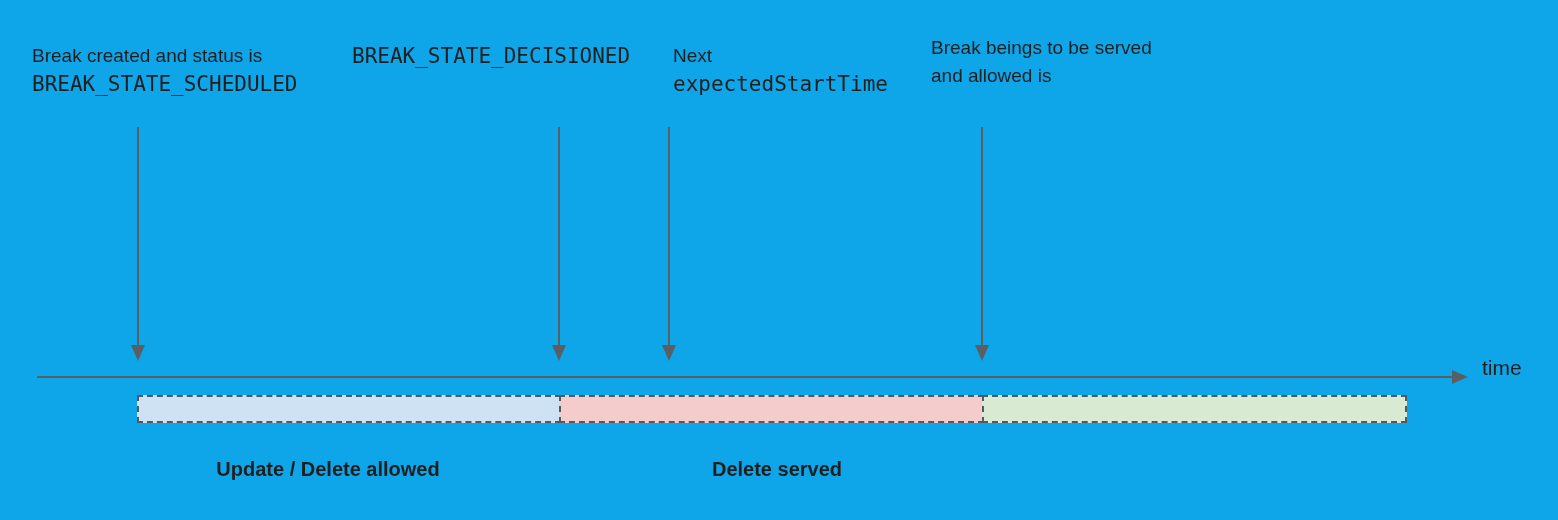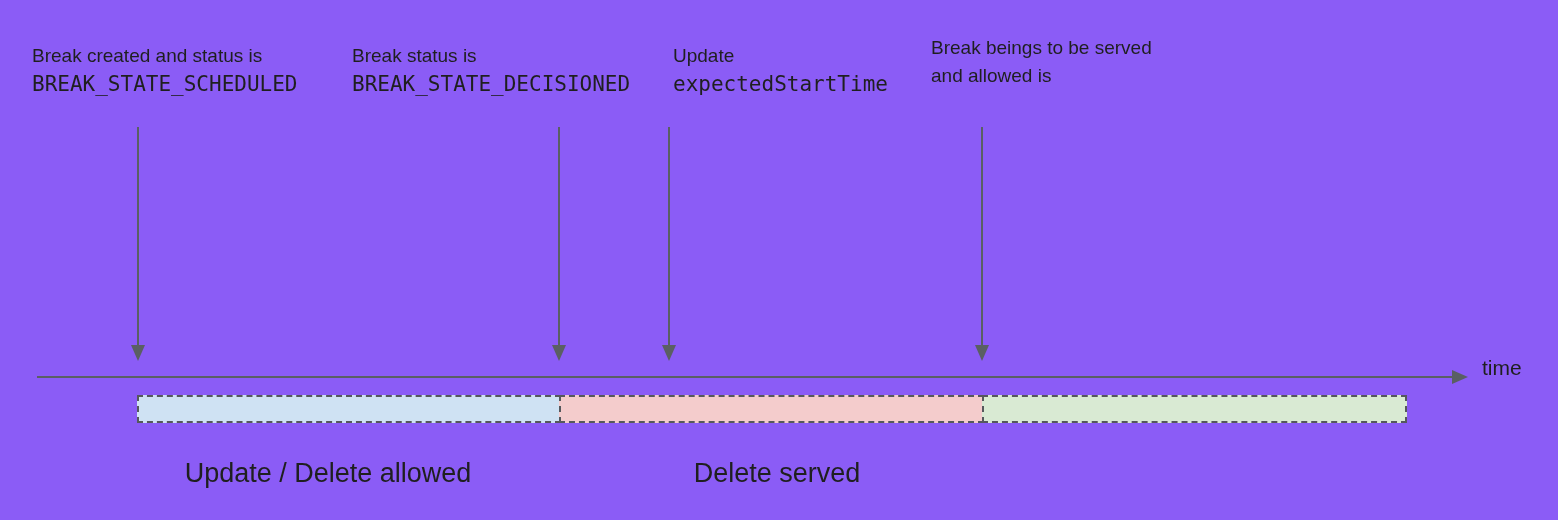--- a/index.html
+++ b/index.html
@@ -1,20 +1,20 @@
 <!DOCTYPE html>
 <html><head>
 <meta charset="utf-8">
 <style>
   html, body { margin: 0; padding: 0; background: #ffffff; }
   .canvas {
     position: relative;
     width: 1558px;
     height: 520px;
-    background: #8b5cf6;
+    background: #0ea5e9;
     font-family: "Liberation Sans", sans-serif;
     color: #202124;
     overflow: hidden;
   }
   .annotation { position: absolute; white-space: nowrap; }
   .sans { font-size: 19px; line-height: 28px; color: #1f1f1f; }
   .mono { font-family: "DejaVu Sans Mono", monospace; font-size: 21px; line-height: 28px; color: #1f1f1f; }
 
   
   .down-arrow { position: absolute; top: 127px; width: 14px; height: 234px; }
@@ -34,42 +34,41 @@
   }
   .axis-label { position: absolute; left: 1482px; top: 356px; font-size: 21px; color: #1f1f1f; }
 
   
   .segment { position: absolute; top: 395px; height: 28px; box-sizing: border-box; border: 2px dashed #55585c; }
   .seg-blue  { left: 137px; width: 424px; background: #cfe2f3; }
   .seg-red   { left: 559px; width: 425px; background: #f4cccc; }
   .seg-green { left: 982px; width: 425px; background: #d9ead3; }
 
   
-  .seg-label { position: absolute; top: 458px; transform: translateX(-50%); font-size: 27px; white-space: nowrap; color: #1f1f1f; }
+  .seg-label { position: absolute; top: 458px; transform: translateX(-50%); font-size: 20px; white-space: nowrap; color: #1f1f1f; font-weight: bold; }
   .lbl-1 { left: 328px; }
   .lbl-2 { left: 777px; }
   .lbl-3 { left: 1125px; }
 </style>
 </head>
 <body>
 
 <div class="canvas">
 
   <div class="annotation" style="left:32px; top:42px">
     <div class="sans">Break created and status is</div>
     <div class="mono">BREAK_STATE_SCHEDULED</div>
   </div>
 
   <div class="annotation" style="left:352px; top:42px">
-    <div class="sans">Break status is</div>
     <div class="mono">BREAK_STATE_DECISIONED</div>
   </div>
 
   <div class="annotation" style="left:673px; top:42px">
-    <div class="sans">Update</div>
+    <div class="sans">Next</div>
     <div class="mono">expectedStartTime</div>
   </div>
 
   <div class="annotation" style="left:931px; top:34px">
     <div class="sans">Break beings to be served</div>
     <div class="sans">and allowed is</div>
   </div>
 
   <div class="down-arrow" style="left:131px">
     <div class="shaft"></div>

